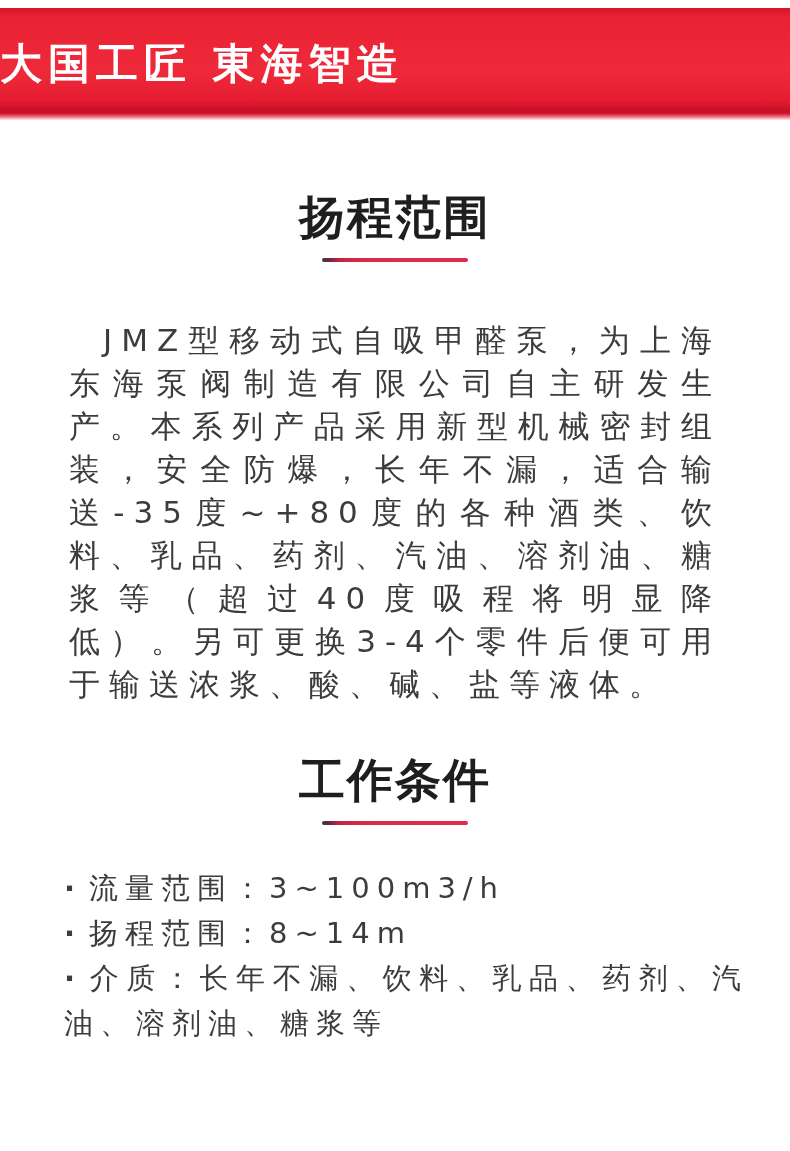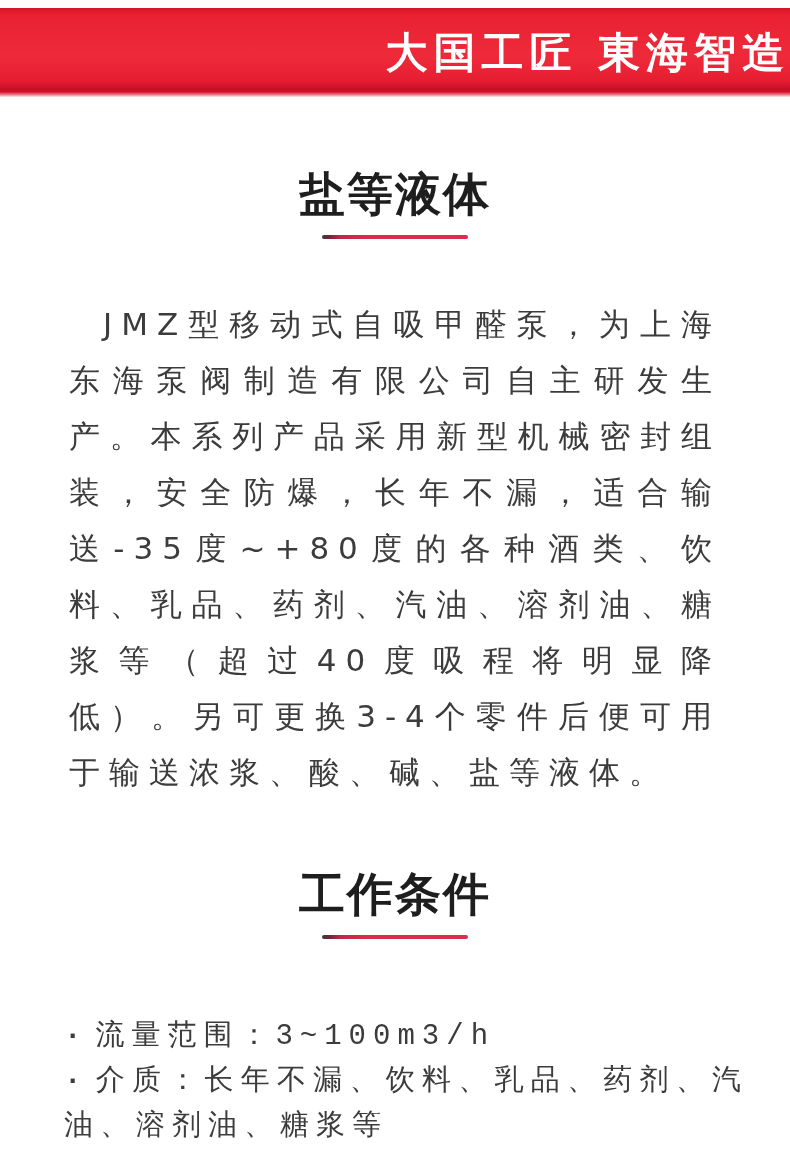--- a/index.html
+++ b/index.html
@@ -13,24 +13,24 @@
     width: 790px;
     height: 1151px;
     margin: 0 auto;
     background: #ffffff;
     overflow: hidden;
   }
 
   
   .banner {
     margin-top: 8px;
-    height: 89px;
+    height: 112px;
     display: flex;
     align-items: center;
-    justify-content: flex-end;
+    justify-content: flex-start;
     background: linear-gradient(180deg,
       #d51527 0%,
       #e92133 8%,
       #ee2a3a 55%,
       #e61d31 82%,
       #c80f27 91%,
       #cf1029 94%,
       #ee6b7d 97%,
       #fce9ec 100%);
   }
@@ -47,54 +47,53 @@
   .sec-title {
     margin: 0;
     text-align: center;
     font-size: 46px;
     line-height: 56px;
     font-weight: bold;
     color: #1e1e1e;
     letter-spacing: 2px;
   }
   .overview .sec-title { margin-top: 69px; }
-  .conditions .sec-title { margin-top: 66px; }
+  .conditions .sec-title { margin-top: 46px; }
 
   .title-underline {
     width: 146px;
     height: 4px;
     margin: 13px auto 0;
     border-radius: 2px;
     background: linear-gradient(90deg,
       #43353d 0%,
       #6e2738 5%,
       #c12646 12%,
       #dd2a4b 30%,
       #e12b4d 100%);
   }
 
   
   .para {
     width: 652px;
     margin: 57px auto 0;
     font-size: 31px;
-    line-height: 56px;
+    line-height: 43px;
     letter-spacing: 9px;
     color: #3c3c3c;
     text-align: justify;
     text-indent: 34px;
   }
 
   
   .spec-list {
     width: 706px;
-    margin: 75px auto 0;
+    margin: 41px auto 0;
     padding: 0;
     list-style: none;
-    font-family: Liberation Mono, monospace;
   }
   .spec-item {
     padding-left: 22px;
     font-size: 29px;
     line-height: 45px;
     letter-spacing: 7px;
     color: #3c3c3c;
     text-align: justify;
   }
   .bullet-dot {
@@ -108,28 +107,29 @@
 </head>
 <body>
 
 <div class="page">
 
   <header class="banner">
     <h1 class="banner-title">大国工匠 東海智造</h1>
   </header>
 
   <section class="overview">
-    <h2 class="sec-title">盐等液体</h2>
+    <h2 class="sec-title">扬程范围</h2>
     <div class="title-underline"></div>
     <p class="para">JMZ型移动式自吸甲醛泵，为上海东海泵阀制造有限公司自主研发生产。本系列产品采用新型机械密封组装，安全防爆，长年不漏，适合输送-35度~+80度的各种酒类、饮料、乳品、药剂、汽油、溶剂油、糖浆等（超过40度吸程将明显降低）。另可更换3-4个零件后便可用于输送浓浆、酸、碱、盐等液体。</p>
   </section>
 
   <section class="conditions">
     <h2 class="sec-title">工作条件</h2>
     <div class="title-underline"></div>
 
     <ul class="spec-list">
       <li class="spec-item"><span class="bullet-dot">·</span><span>流量范围：3~100m3/h</span></li>
+      <li class="spec-item"><span class="bullet-dot">·</span><span>扬程范围：8~14m</span></li>
       <li class="spec-item"><span class="bullet-dot">·</span><span>介质：长年不漏、饮料、乳品、药剂、汽油、溶剂油、糖浆等</span></li>
     </ul>
   </section>
 
 </div>
 
 </body></html>

